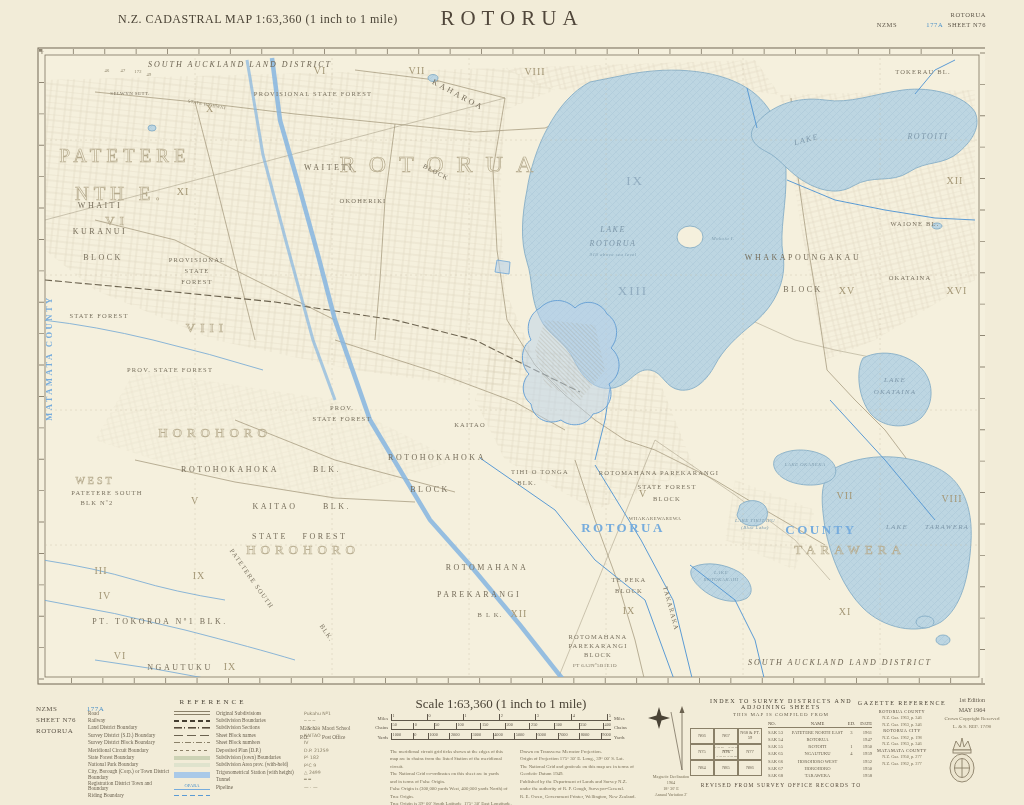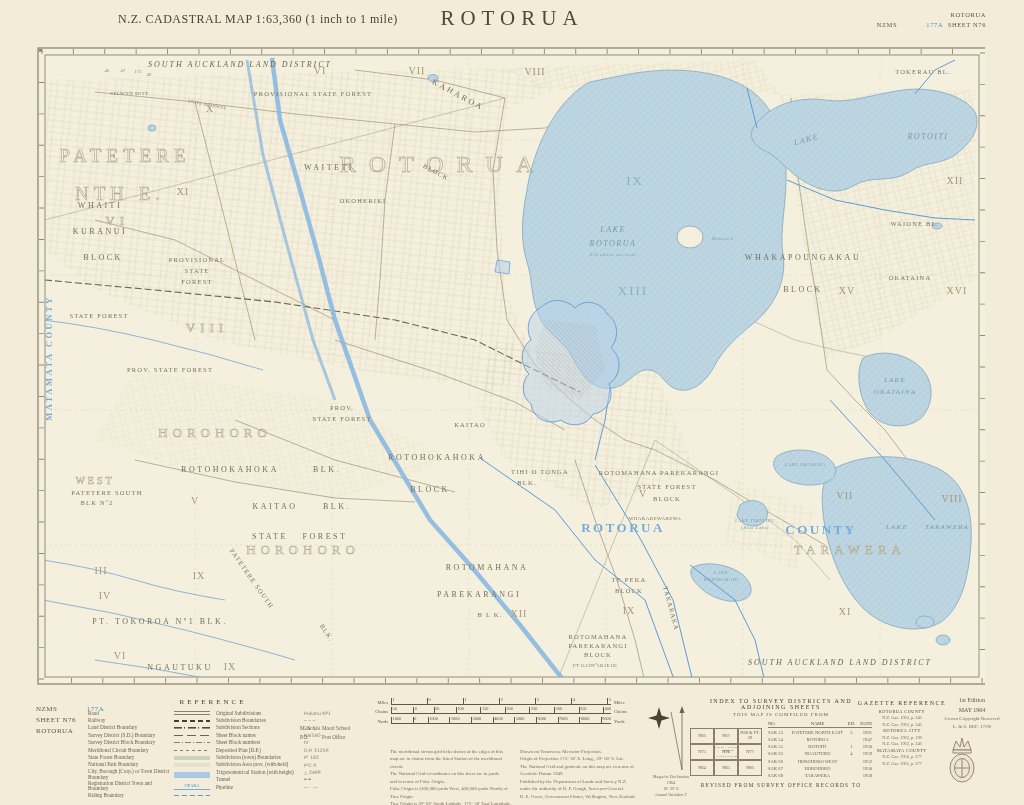--- a/index.html
+++ b/index.html
@@ -433,20 +433,21 @@
       </div>
   </div>
 
   <div class="abs" id="abbr">
 
   <div><span class="a">M. Sch.</span><span>Maori School</span></div>
       <div><span class="a">P.O.</span><span>Post Office</span></div>
     </div>
 
   <div class="abs" id="scale">
+    <div id="scale-title">Scale 1:63,360 (1 inch to 1 mile)</div>
     <div class="sbar">
       <span class="sb-unit" style="text-align:right">Miles</span>
       <span class="sb-line">
           <span class="sb-tick">1</span>
           <span class="sb-tick">0</span>
           <span class="sb-tick">1</span>
           <span class="sb-tick">2</span>
           <span class="sb-tick">3</span>
           <span class="sb-tick">4</span>
           <span class="sb-tick">5</span>

